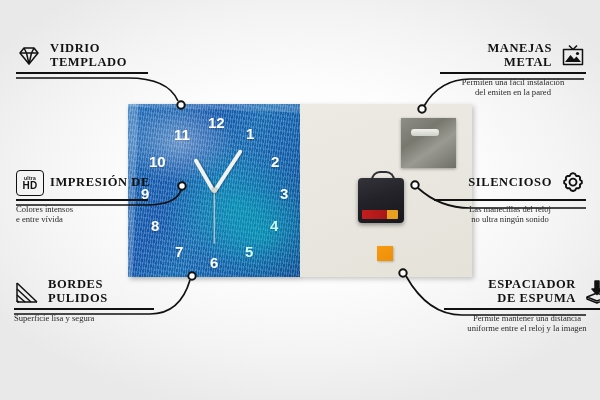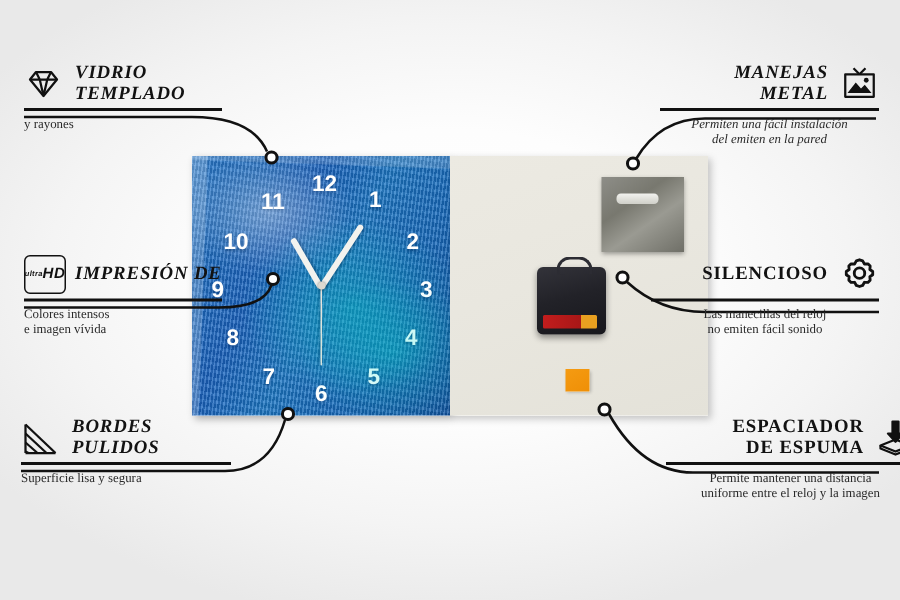--- a/index.html
+++ b/index.html
@@ -87,31 +87,31 @@
   .co-title{
     font-family:"Liberation Serif",serif;font-weight:bold;
     font-size:12.5px;line-height:13.5px;letter-spacing:.6px;color:#121212;
     text-transform:uppercase;white-space:nowrap;
   }
   .co-rule{height:1.6px;background:#111;margin:3px 0 3px;}
   .co-sub{
     font-family:"Liberation Serif",serif;font-size:8.6px;line-height:10.5px;
     color:#2a2a2a;white-space:nowrap;
   }
-  .left .co-head{justify-content:flex-start;font-style:italic;}
+  .left .co-head{justify-content:flex-start;}
   .left .co-title{text-align:left;}
   .left .co-sub{text-align:left;}
   .right .co-head{justify-content:flex-end;}
   .right .co-title{text-align:right;}
   .right .co-sub{text-align:center;}
   .icon{width:26px;height:26px;flex:0 0 26px;display:block;}
   .icon svg{display:block;}
   .hdbox{
     width:26px;height:24px;border:1.6px solid #111;border-radius:4px;
-    display:flex;align-items:center;justify-content:center;
+    display:flex;flex-direction:column;align-items:center;justify-content:center;
     font-family:"Liberation Sans",sans-serif;color:#111;
   }
   .hd-ultra{font-size:5px;line-height:5px;font-weight:bold;letter-spacing:.2px;}
   .hd-hd{font-size:10px;line-height:10px;font-weight:bold;letter-spacing:.3px;}
 </style>
 </head>
 <body>
 
 <div id="stage">
 
@@ -184,38 +184,37 @@
             <path d="M4,10 L22,10 M8,5 L10.5,10 L13,21 M18,5 L15.5,10 L13,21"></path>
           </g>
         </svg>
       </span>
       <span>
         <div class="co-title">VIDRIO</div>
         <div class="co-title">TEMPLADO</div>
       </span>
     </div>
     <div class="co-rule"></div>
-    <div class="co-sub">y rayones</div>
   </div>
 
   <div class="callout left" style="left:16px;top:170px;width:132px;">
     <div class="co-head">
       <span class="icon">
         <span class="hdbox">
           <span class="hd-ultra">ultra</span>
           <span class="hd-hd">HD</span>
         </span>
       </span>
       <span>
         <div class="co-title">IMPRESIÓN DE</div>
       </span>
     </div>
     <div class="co-rule"></div>
     <div class="co-sub">Colores intensos</div>
-    <div class="co-sub">e imagen vívida</div>
+    <div class="co-sub">e entre vívida</div>
   </div>
 
   <div class="callout left" style="left:14px;top:278px;width:140px;">
     <div class="co-head">
       <span class="icon">
         <svg viewBox="0 0 26 26" width="26" height="26">
           <g stroke="#111" stroke-width="1.5">
             <line x1="3" y1="4" x2="23" y2="23"></line>
             <line x1="3" y1="10" x2="17" y2="23"></line>
             <line x1="3" y1="16" x2="11" y2="23"></line>
@@ -227,21 +226,21 @@
       </span>
       <span>
         <div class="co-title">BORDES</div>
         <div class="co-title">PULIDOS</div>
       </span>
     </div>
     <div class="co-rule"></div>
     <div class="co-sub">Superficie lisa y segura</div>
   </div>
 
-  <div class="callout right" style="left:440px;top:42px;width:146px;font-style:italic;">
+  <div class="callout right" style="left:440px;top:42px;width:146px;">
     <div class="co-head">
       <span>
         <div class="co-title">MANEJAS</div>
         <div class="co-title">METAL</div>
       </span>
       <span class="icon">
         <svg viewBox="0 0 26 26" width="26" height="26">
           <g fill="none" stroke="#111" stroke-width="1.5" stroke-linejoin="round">
             <rect x="3.5" y="6.5" width="19" height="15"></rect>
             <path d="M13,6.5 L9,2.5 M13,6.5 L17,2.5"></path>
@@ -268,21 +267,21 @@
                      L19.9,14.5 L20.1,16.8 L18.6,18.3 L16.3,18.2 L15.1,20.3 L13,21 L10.9,20.3 L9.7,18.2
                      L7.4,18.3 L5.9,16.8 L6.1,14.5 L4.2,13.2 L4.2,11.0 L6.1,9.7 L5.9,7.4 L7.4,5.9
                      L9.7,6.0 L10.9,3.9 Z"></path>
             <circle cx="13" cy="12.1" r="3.5"></circle>
           </g>
         </svg>
       </span>
     </div>
     <div class="co-rule"></div>
     <div class="co-sub">Las manecillas del reloj</div>
-    <div class="co-sub">no emiten fácil sonido</div>
+    <div class="co-sub">no ultra ningún sonido</div>
   </div>
 
   <div class="callout right" style="left:444px;top:278px;width:166px;">
     <div class="co-head">
       <span>
         <div class="co-title">ESPACIADOR</div>
         <div class="co-title">DE ESPUMA</div>
       </span>
       <span class="icon">
         <svg viewBox="0 0 26 26" width="26" height="26">

